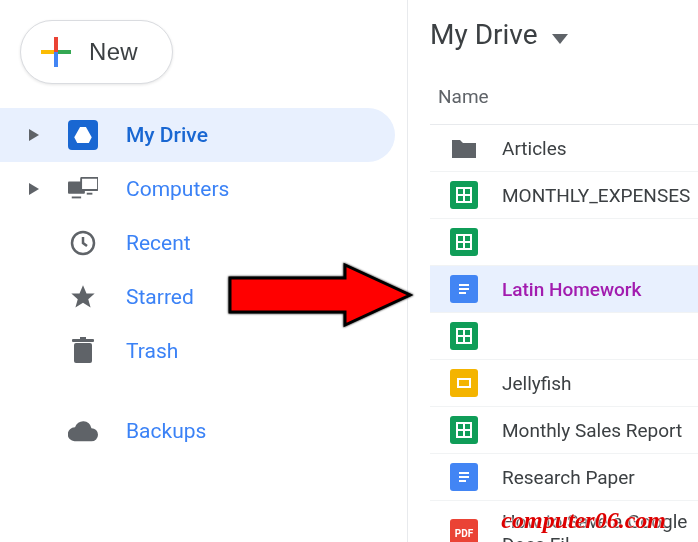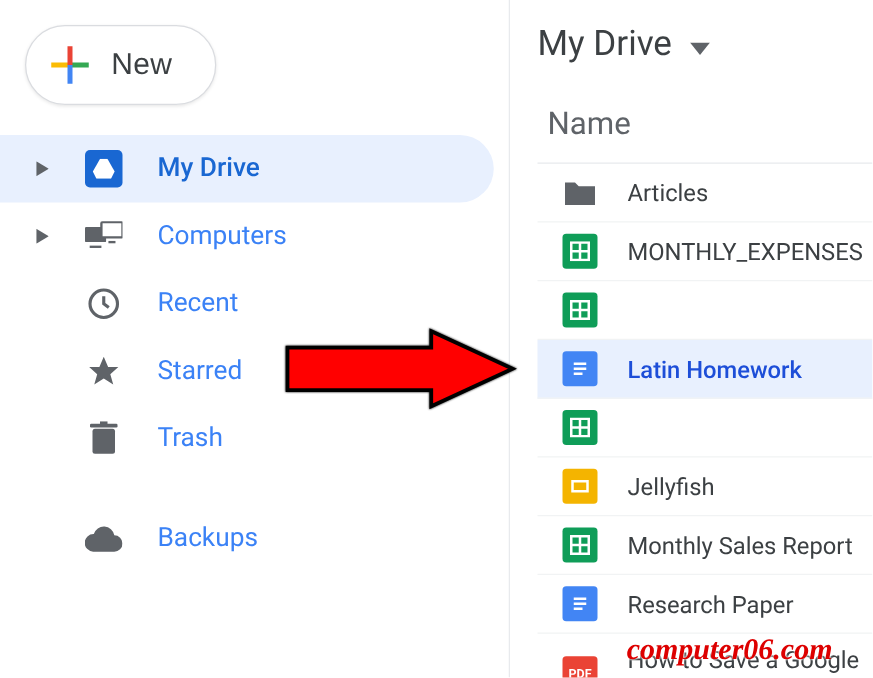--- a/index.html
+++ b/index.html
@@ -86,36 +86,36 @@
     flex: 1;
     padding: 18px 0 0 22px;
   }
   .breadcrumb {
     display:flex; align-items:center; gap:14px;
     font-size: 28px;
     color:#3c4043;
     padding-bottom: 34px;
   }
   .list-header {
-    font-size: 25px;
+    font-size: 19px;
     color: #5f6368;
     padding: 0 0 16px 8px;
     border-bottom: 1px solid #e8eaed;
   }
   .file-row {
     display:flex; align-items:center; gap:24px;
     padding: 9px 0 9px 20px;
     border-bottom: 1px solid #f1f3f4;
     font-size: 19px;
     color:#3c4043;
     cursor:pointer;
   }
   .file-row.selected {
     background:#e8f0fe;
-    color:#1d4ed8;
+    color:#a21caf;
     font-weight:500;
   }
   .file-icon {
     width:28px; height:28px; flex-shrink:0;
     display:flex; align-items:center; justify-content:center;
     border-radius:3px;
     color:#fff;
     font-size:14px;
   }
   .ic-folder { color:#5f6368; }

